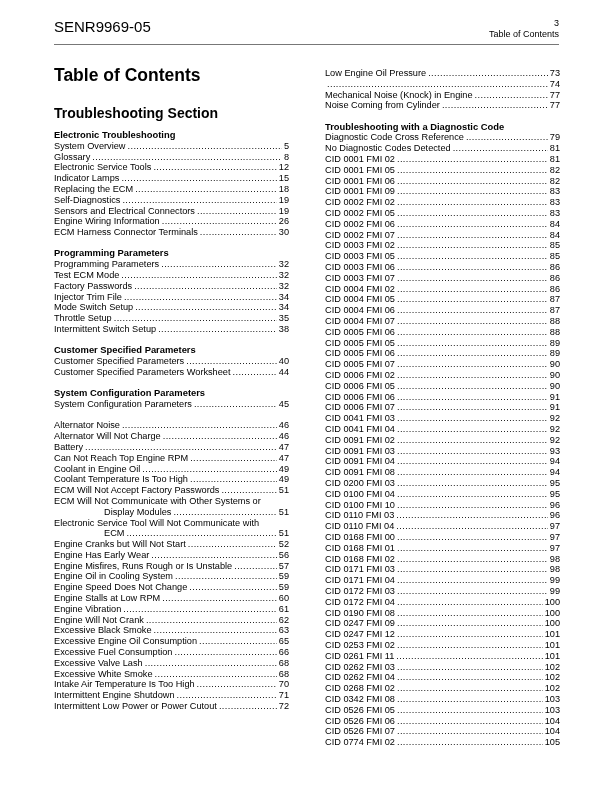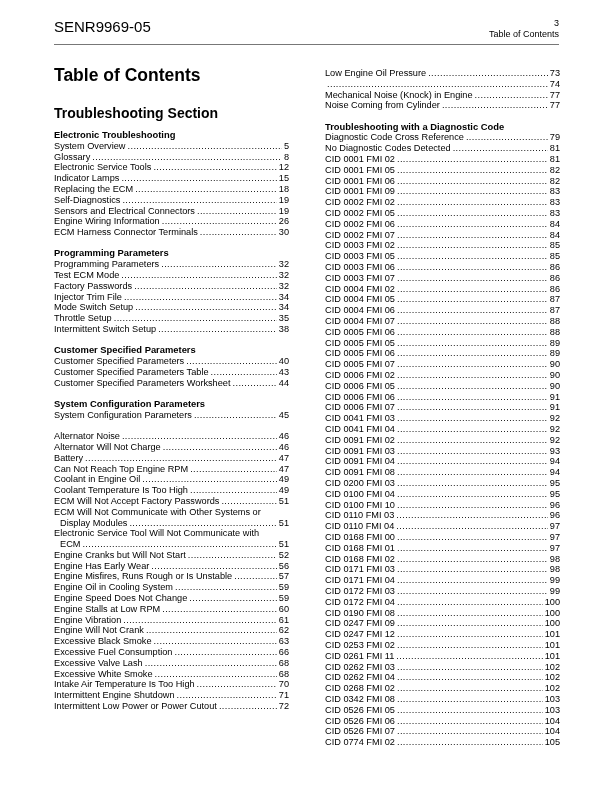--- a/index.html
+++ b/index.html
@@ -14,21 +14,21 @@
   .page-title { font-size:17.5px; font-weight:bold; line-height:22px; margin:0 0 20px 0; }
   .section-title { font-size:14px; font-weight:bold; line-height:15px; margin:0 0 9px 0; }
   .group { margin-bottom:10.5px; }
   .group-title { font-weight:bold; font-size:9.4px; line-height:10.8px; }
   .entry { display:flex; align-items:flex-end; white-space:nowrap; }
   .entry .label { flex:0 0 auto; }
   .entry .dots { flex:1 1 auto; overflow:hidden; margin:0 2px; color:#000; }
   .entry .dots::after { content:"......................................................................................................................................"; letter-spacing:0.4px; }
   .entry .page { flex:0 0 auto; text-align:right; }
   .entry.wrap { display:block; white-space:normal; }
-  .entry.wrap .line2 { display:flex; padding-left:6px; }
+  .entry.wrap .line2 { display:flex; padding-left:6px;margin-left:44px; }
 </style>
 </head>
 <body>
 
 <div class="hdr-left">SENR9969-05</div>
 <div class="hdr-right">
   <div>3</div>
   <div>Table of Contents</div>
 </div>
 <div class="hdr-rule"></div>
@@ -123,25 +123,20 @@
       </div>
     </div>
     <div class="group">
       <div class="group-title">Customer Specified Parameters</div>
       <div class="entry">
         <span class="label">Customer Specified Parameters</span>
         <span class="dots"></span>
         <span class="page">40</span>
       </div>
       <div class="entry">
-        <span class="label">Customer Specified Parameters Table</span>
-        <span class="dots"></span>
-        <span class="page">43</span>
-      </div>
-      <div class="entry">
         <span class="label">Customer Specified Parameters Worksheet</span>
         <span class="dots"></span>
         <span class="page">44</span>
       </div>
     </div>
     <div class="group">
       <div class="group-title">System Configuration Parameters</div>
       <div class="entry">
         <span class="label">System Configuration Parameters</span>
         <span class="dots"></span>
@@ -239,20 +234,25 @@
         <span class="label">Engine Will Not Crank</span>
         <span class="dots"></span>
         <span class="page">62</span>
       </div>
       <div class="entry">
         <span class="label">Excessive Black Smoke</span>
         <span class="dots"></span>
         <span class="page">63</span>
       </div>
       <div class="entry">
+        <span class="label">Excessive Engine Oil Consumption</span>
+        <span class="dots"></span>
+        <span class="page">65</span>
+      </div>
+      <div class="entry">
         <span class="label">Excessive Fuel Consumption</span>
         <span class="dots"></span>
         <span class="page">66</span>
       </div>
       <div class="entry">
         <span class="label">Excessive Valve Lash</span>
         <span class="dots"></span>
         <span class="page">68</span>
       </div>
       <div class="entry">

